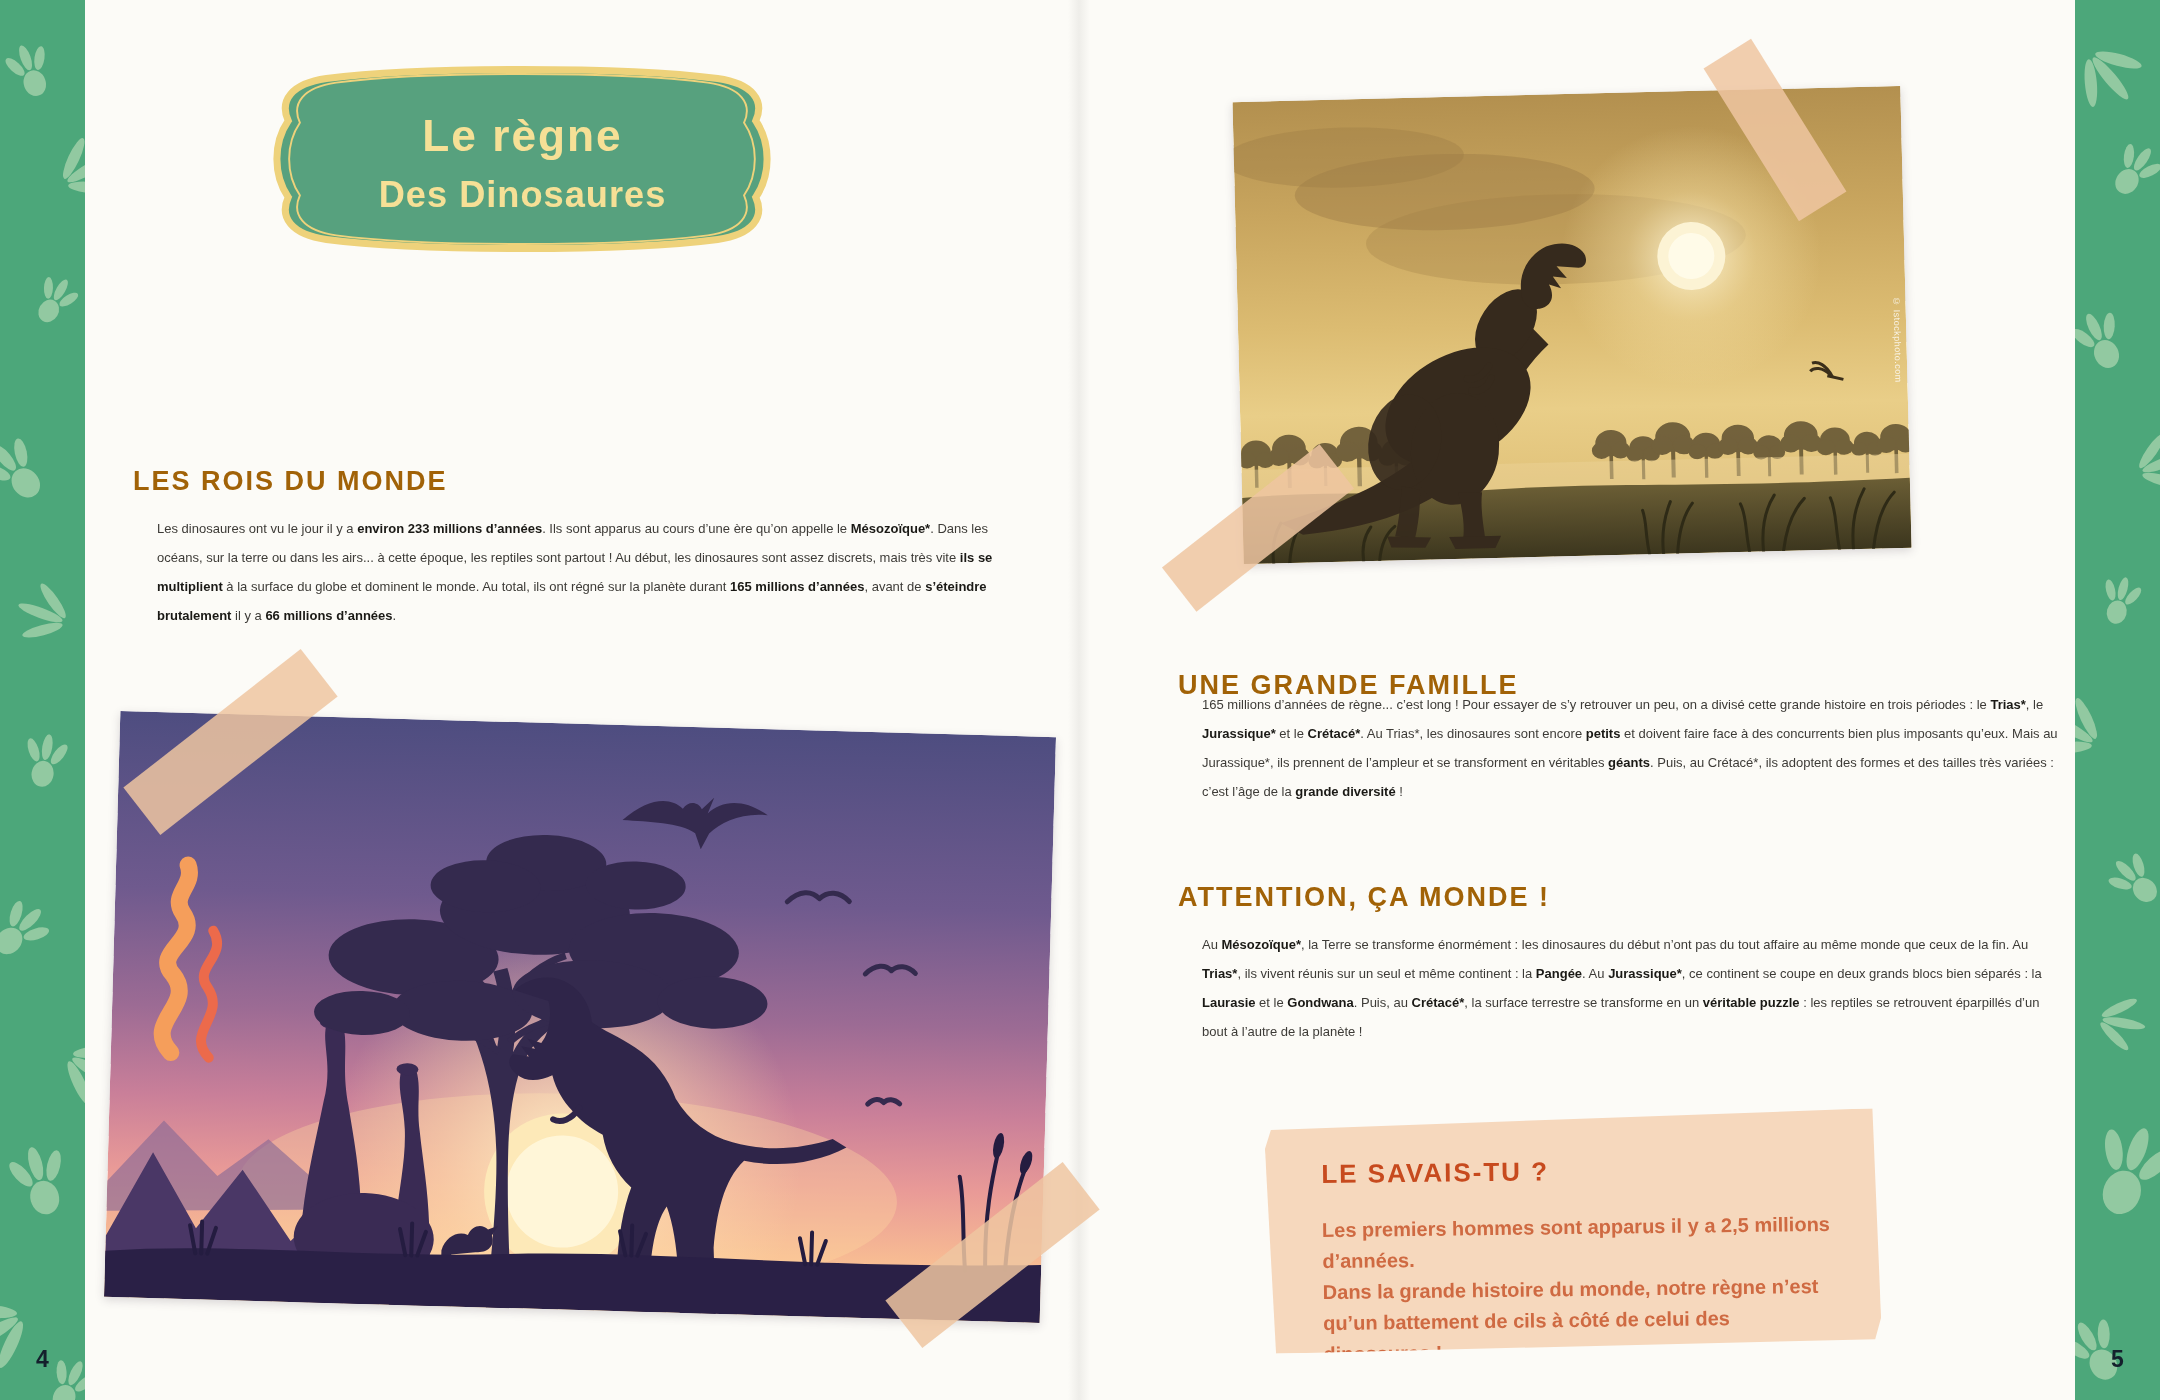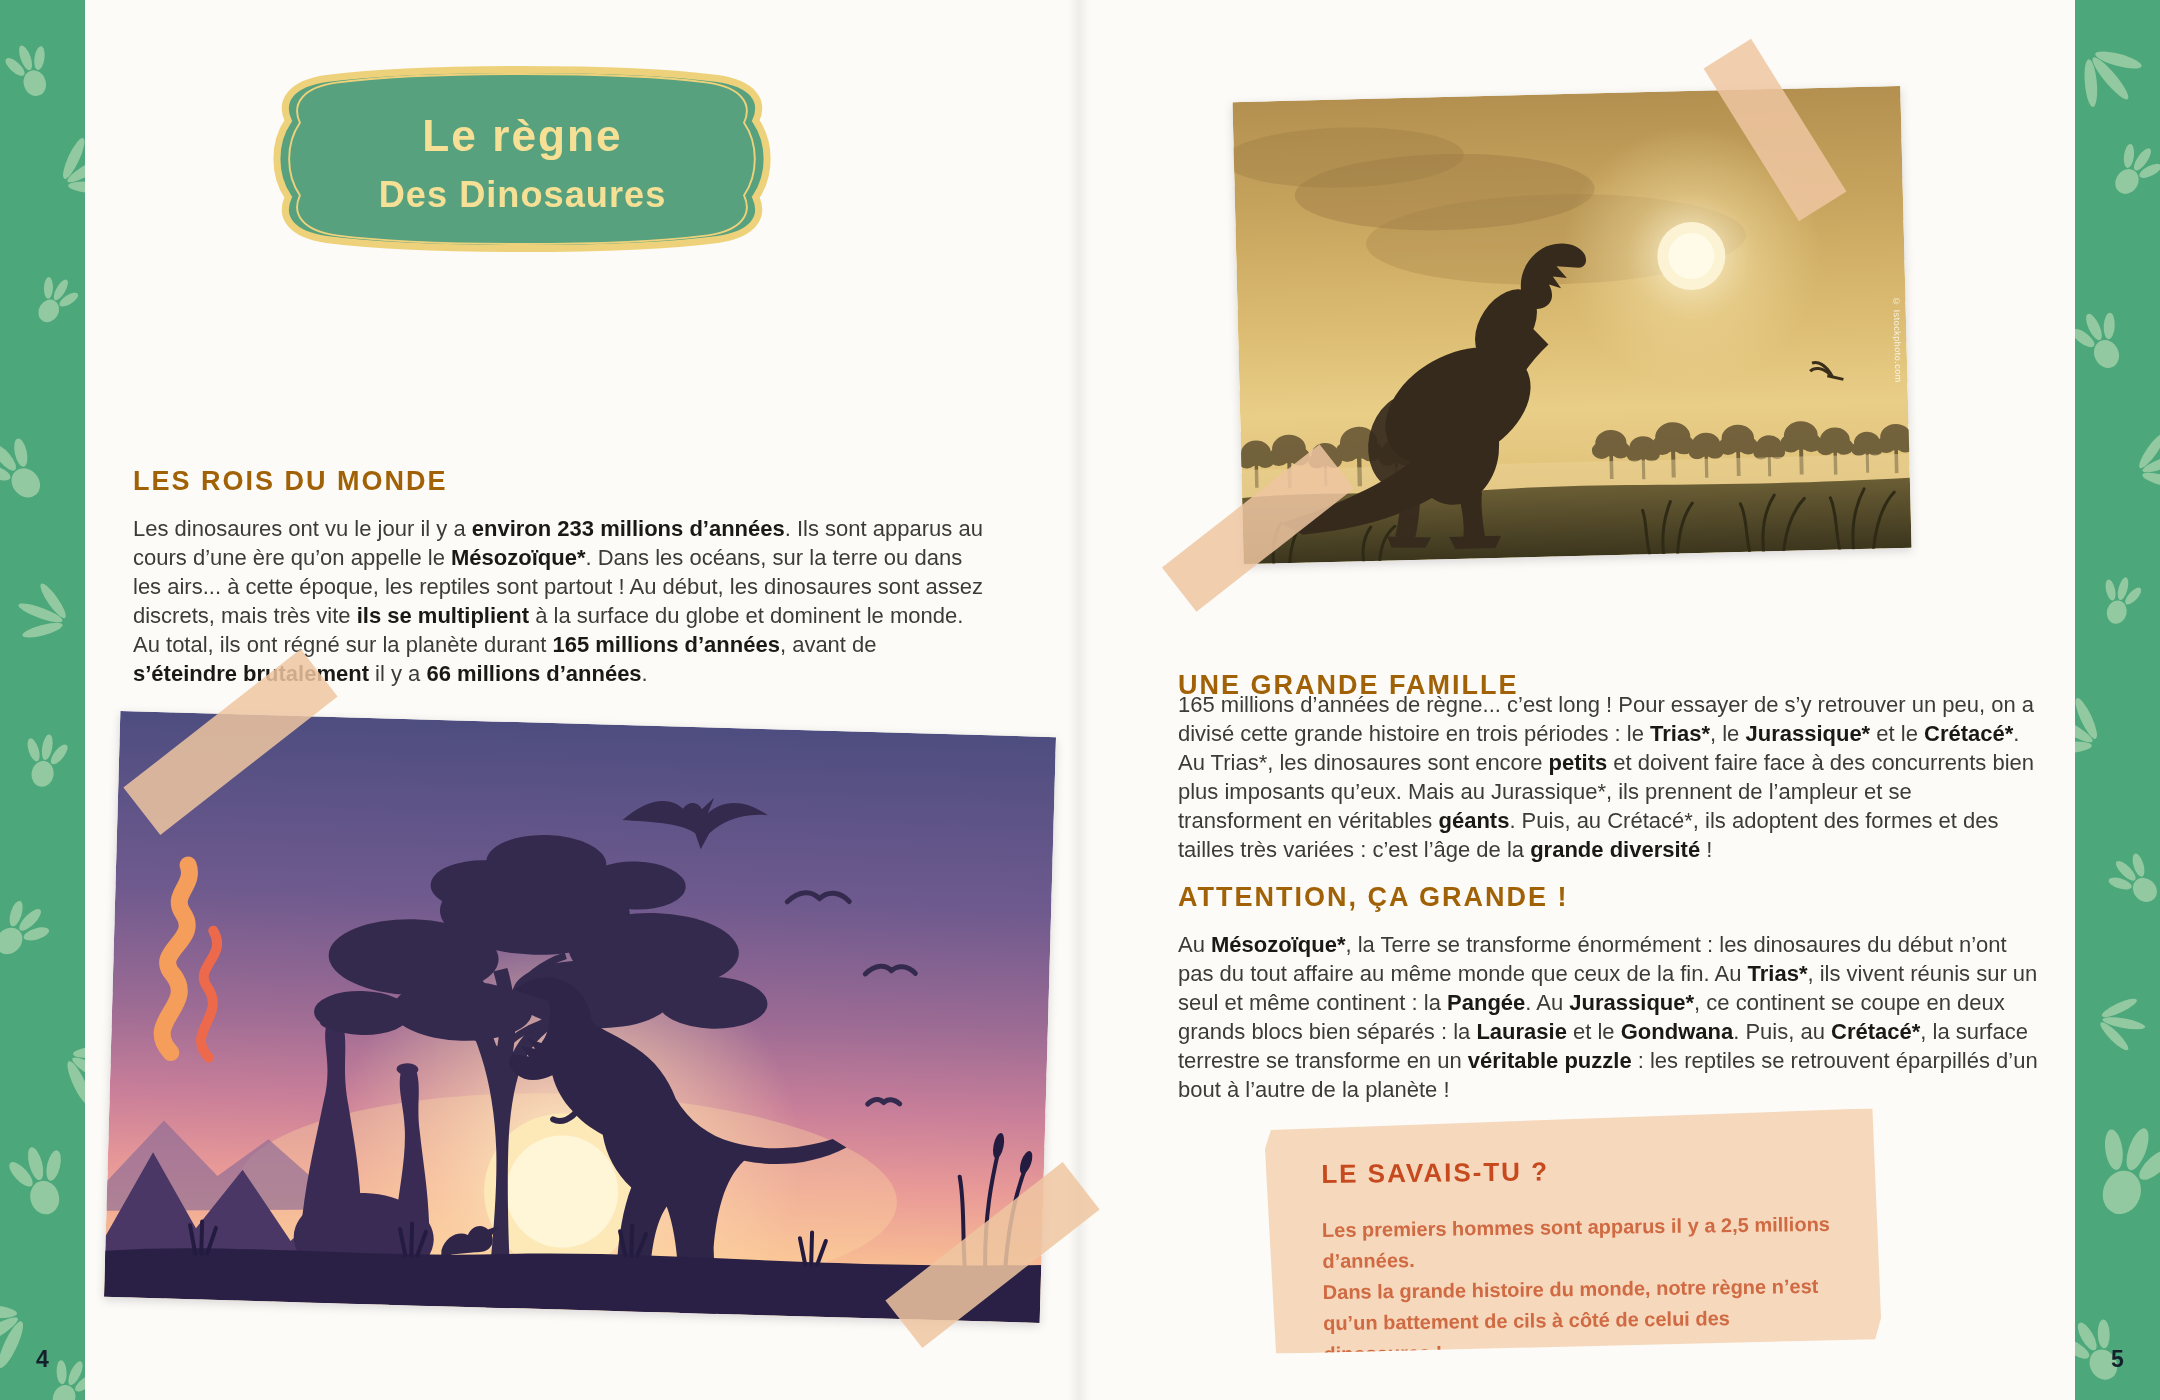--- a/index.html
+++ b/index.html
@@ -15,21 +15,21 @@
           background:linear-gradient(90deg,rgba(0,0,0,0) 0%,rgba(60,60,55,.07) 50%,rgba(0,0,0,0) 100%);}
   
   .badge{position:absolute;left:248px;top:58px;width:548px;height:202px;z-index:2;}
   .badge text{font-family:"Liberation Sans",sans-serif;font-weight:bold;fill:#f6e096;}
   .badge .l1{font-size:44px;letter-spacing:2px;}
   .badge .l2{font-size:36px;letter-spacing:1px;}
   
   .intro{position:absolute;left:170px;top:312px;width:700px;text-align:center;color:#0e8152;
          font-weight:bold;font-size:22px;line-height:33px;z-index:2;}
   .section-heading{position:absolute;color:#a16207;font-weight:bold;font-size:27px;letter-spacing:2px;z-index:2;}
-  .para{position:absolute;font-size:22px;line-height:29px;color:#3d3b37;z-index:2;}
+  .para{position:absolute;font-size:13px;line-height:29px;color:#3d3b37;z-index:2;margin-left:24px;}
   .para .b{font-weight:bold;color:#1a1915;}
   
   .art-wrap{position:absolute;z-index:2;box-shadow:0 3px 10px rgba(60,50,70,.18);}
   .art-wrap svg{display:block;}
   .tape{position:absolute;background:rgba(238,197,161,.85);z-index:4;}
   
   .savais{position:absolute;left:1266px;top:1112px;width:614px;height:238px;background:#f6d8bd;
           transform:rotate(-0.7deg);z-index:2;
           clip-path:polygon(1% 6%,99% 0%,100% 88%,99% 97%,1.4% 100%,0% 14%);}
   .savais-heading{position:absolute;left:56px;top:44px;color:#c74a1e;font-weight:bold;font-size:26px;letter-spacing:2px;}
@@ -298,21 +298,21 @@
     </svg>
     <span class="credit">© Istockphoto.com</span>
   </div>
 
   <div class="tape" style="left:1685px;top:102px;width:180px;height:56px;transform:rotate(58deg);"></div>
   <div class="tape" style="left:1158px;top:500px;width:200px;height:56px;transform:rotate(-38deg);"></div>
 
   <div class="section-heading" style="left:1178px;top:670px;">UNE GRANDE FAMILLE</div>
   <div class="para" style="left:1178px;top:690px;width:860px;"><span>165 millions d’années de règne... c’est long ! Pour essayer de s’y retrouver un peu, on a divisé cette grande histoire en trois périodes : le </span><span class="b">Trias*</span><span>, le </span><span class="b">Jurassique*</span><span> et le </span><span class="b">Crétacé*</span><span>. Au Trias*, les dinosaures sont encore </span><span class="b">petits</span><span> et doivent faire face à des concurrents bien plus imposants qu’eux. Mais au Jurassique*, ils prennent de l’ampleur et se transforment en véritables </span><span class="b">géants</span><span>. Puis, au Crétacé*, ils adoptent des formes et des tailles très variées : c’est l’âge de la </span><span class="b">grande diversité</span><span> !</span></div>
 
-  <div class="section-heading" style="left:1178px;top:882px;">ATTENTION, ÇA GRANDE !</div>
+  <div class="section-heading" style="left:1178px;top:882px;">ATTENTION, ÇA MONDE !</div>
   <div class="para" style="left:1178px;top:930px;width:860px;"><span>Au </span><span class="b">Mésozoïque*</span><span>, la Terre se transforme énormément : les dinosaures du début n’ont pas du tout affaire au même monde que ceux de la fin. Au </span><span class="b">Trias*</span><span>, ils vivent réunis sur un seul et même continent : la </span><span class="b">Pangée</span><span>. Au </span><span class="b">Jurassique*</span><span>, ce continent se coupe en deux grands blocs bien séparés : la </span><span class="b">Laurasie</span><span> et le </span><span class="b">Gondwana</span><span>. Puis, au </span><span class="b">Crétacé*</span><span>, la surface terrestre se transforme en un </span><span class="b">véritable puzzle</span><span> : les reptiles se retrouvent éparpillés d’un bout à l’autre de la planète !</span></div>
 
   <div class="savais">
     <div class="savais-heading">LE SAVAIS-TU ?</div>
     <div class="savais-body">Les premiers hommes sont apparus il y a 2,5 millions d’années.<br>Dans la grande histoire du monde, notre règne n’est<br>qu’un battement de cils à côté de celui des dinosaures !</div>
   </div>
 
 </div>
 
 </body></html>

